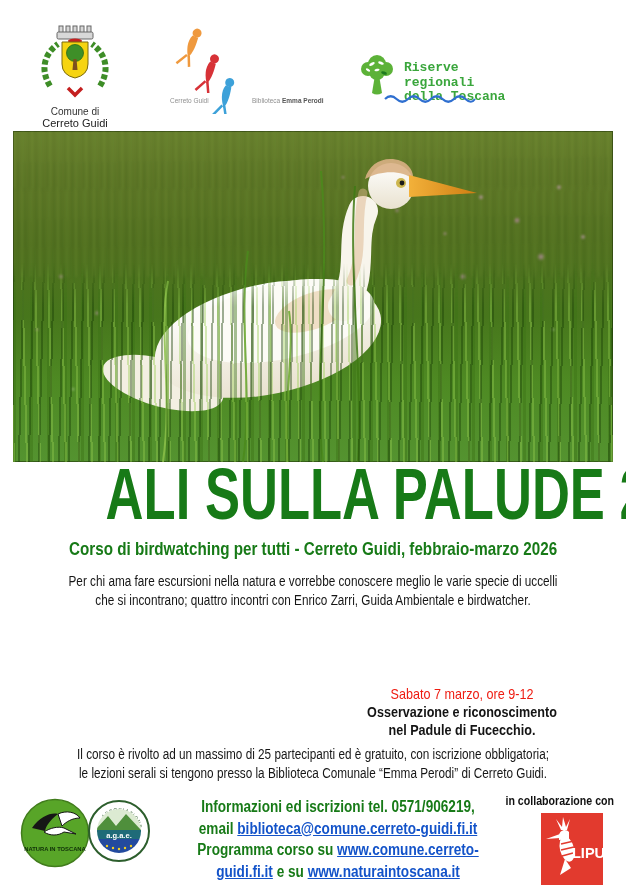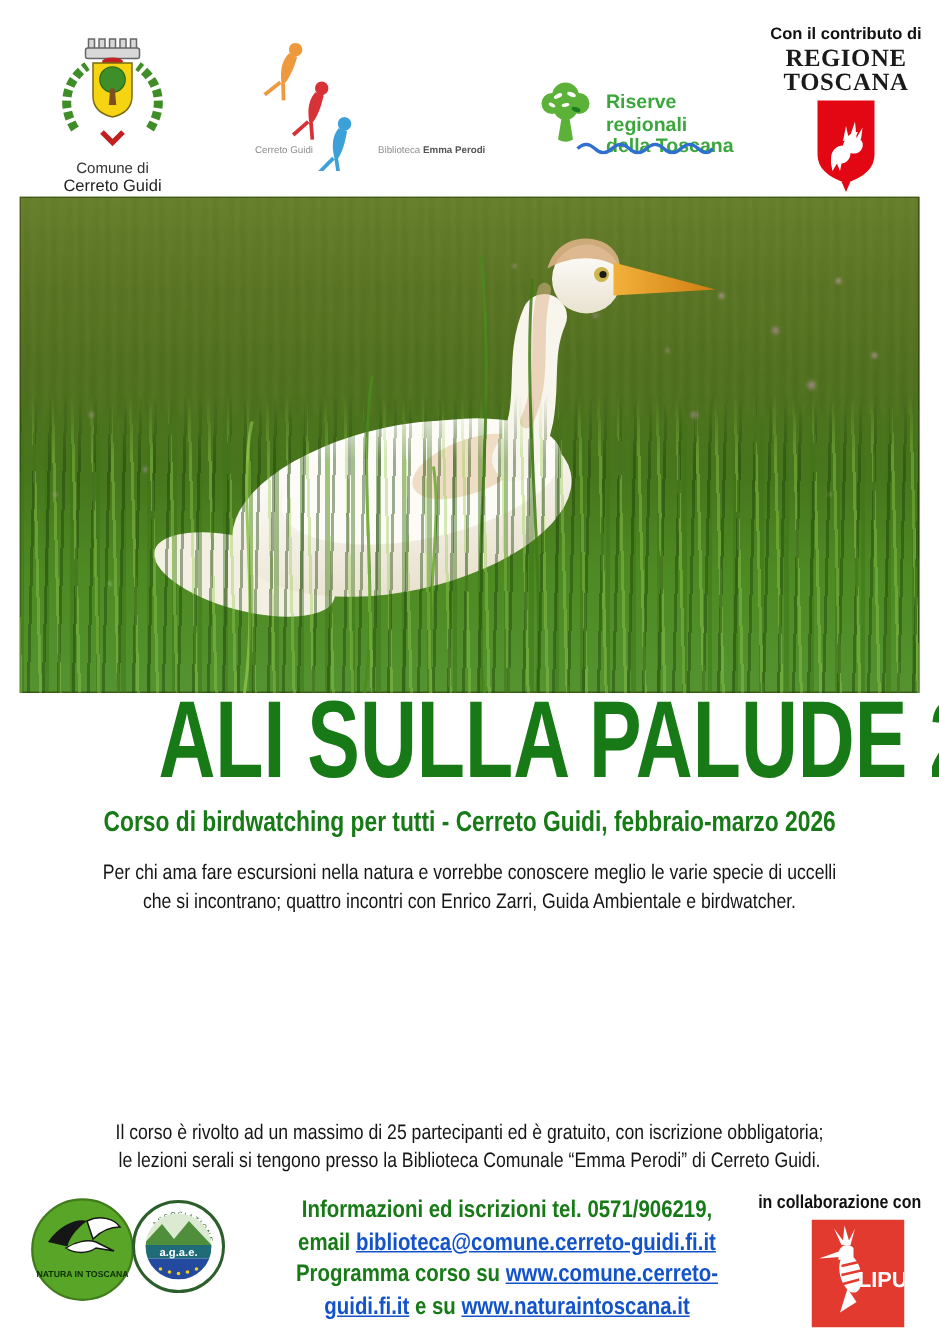--- a/index.html
+++ b/index.html
@@ -9,21 +9,21 @@
   .ctr{text-align:center;}
   .cx{transform:scaleX(.84);transform-origin:50% 50%;white-space:nowrap;}
   .cx80{transform:scaleX(.80);transform-origin:50% 50%;white-space:nowrap;}
   .cx85{transform:scaleX(.85);transform-origin:50% 50%;white-space:nowrap;}
 
   
   .stemma-caption1{font-size:10px;color:#333;}
   .stemma-caption2{font-size:11px;color:#222;}
   .biblio-cap{font-size:6.5px;color:#8f8f8f;white-space:nowrap;}
   .biblio-cap b{color:#555;}
-  .riserve-txt{font-size:13px;font-weight:bold;color:#3aa63c;line-height:14.5px;}
+  .riserve-txt{font-size:13px;font-weight:bold;color:#3aa63c;line-height:14.5px;font-family:Liberation Mono, monospace;}
   .contributo{font-size:11px;font-weight:bold;color:#111;}
   .regione-name{font-family:"Liberation Serif","DejaVu Serif",serif;font-weight:bold;
                 font-size:16.5px;line-height:15.5px;letter-spacing:.4px;color:#1a1a1a;}
 
   
   .photo{position:absolute;left:13px;top:131px;width:600px;height:331px;overflow:hidden;
          background:linear-gradient(180deg,#69812e 0%,#5d7626 16%,#50701f 36%,#47761c 56%,#4e8a23 76%,#549330 100%);
          box-shadow:inset 0 0 0 1px rgba(30,50,8,.55);}
   .grass-far{position:absolute;left:0;right:0;top:0;height:44%;filter:blur(1.8px);
     background:
@@ -141,35 +141,20 @@
   </div>
   <div class="abs riserve-txt" style="left:404px;top:61px;">
     <div>Riserve</div>
     <div>regionali</div>
     <div>della Toscana</div>
   </div>
   <svg class="abs" style="left:384px;top:93px;" width="92" height="10" viewBox="0 0 92 10">
     <path d="M1 6 Q6.75 .5 12.5 6 T24 6 T35.5 6 T47 6 T58.5 6 T70 6 T81.5 6 T91 6" stroke="#2f6fd0" stroke-width="2.2" fill="none"></path>
   </svg>
 
-  <div class="abs ctr" style="left:506px;top:17px;width:116px;">
-    <div class="contributo">Con il contributo di</div>
-    <div class="regione-name" style="margin-top:2px;">
-      <div>REGIONE</div>
-      <div>TOSCANA</div>
-    </div>
-    <svg width="44" height="62" viewBox="0 0 44 62" style="margin-top:4px;">
-      <path d="M3 1 h38 v36 q0 13 -19 19 q-19 -6 -19 -19 z" fill="#e30613"></path>
-      <path d="M19 55 l3 7 l3 -7 z" fill="#e30613"></path>
-      <g fill="#fff">
-        <path d="M20 28 l2 -10 l2 9 l4 -12 l1 11 l4 -7 l-1 8 z"></path>
-        <path d="M12 40 c0 -6 4 -9 8 -9 c1 -5 5 -9 10 -9 l-2 4 c4 0 6 3 5 6 c-1 4 -5 5 -8 4 c0 4 -3 7 -6 7 l-1 5 l-2 -5 l-3 5 l-1 -5 z"></path>
-      </g>
-    </svg>
-  </div>
 
   <div class="photo">
     <div class="grass-far"></div>
     <div class="flowers"></div>
     <svg class="birdsvg" width="600" height="331" viewBox="0 0 600 331">
       <defs>
         <linearGradient id="bg1" x1="0" y1="0" x2="0" y2="1">
           <stop offset="0" stop-color="#ffffff"></stop>
             <stop offset="1" stop-color="#e9e2cf"></stop>
         </linearGradient>
@@ -205,20 +190,25 @@
   </div>
   <div class="abs ctr subtitle-row">
     <span class="subtitle-text cx80">Corso di birdwatching per tutti - Cerreto Guidi, febbraio-marzo 2026</span>
   </div>
 
   <div class="abs ctr" style="left:0;right:0;top:572px;">
     <div class="intro-line cx">Per chi ama fare escursioni nella natura e vorrebbe conoscere meglio le varie specie di uccelli</div>
     <div class="intro-line cx">che si incontrano; quattro incontri con Enrico Zarri, Guida Ambientale e birdwatcher.</div>
   </div>
 
+  <div class="abs sess" style="left:316px;top:684px;width:292px;">
+    <div class="sess-date cx">Sabato 7 marzo, ore 9-12</div>
+    <div class="sess-line cx">Osservazione e riconoscimento</div>
+    <div class="sess-line cx">nel Padule di Fucecchio.</div>
+  </div>
 
   <div class="abs ctr" style="left:0;right:0;top:745px;">
     <div class="note-line cx">Il corso è rivolto ad un massimo di 25 partecipanti ed è gratuito, con iscrizione obbligatoria;</div>
     <div class="note-line cx">le lezioni serali si tengono presso la Biblioteca Comunale “Emma Perodi” di Cerreto Guidi.</div>
   </div>
 
   <div class="abs" style="left:20px;top:798px;">
     <svg width="70" height="70" viewBox="0 0 70 70">
       <circle cx="35" cy="35" r="33.5" fill="#58a528" stroke="#417c1c" stroke-width="1.5"></circle>
       <path d="M12 30 C20 18 32 14 38 16 C30 22 26 28 25 33 Z" fill="#161616"></path>

